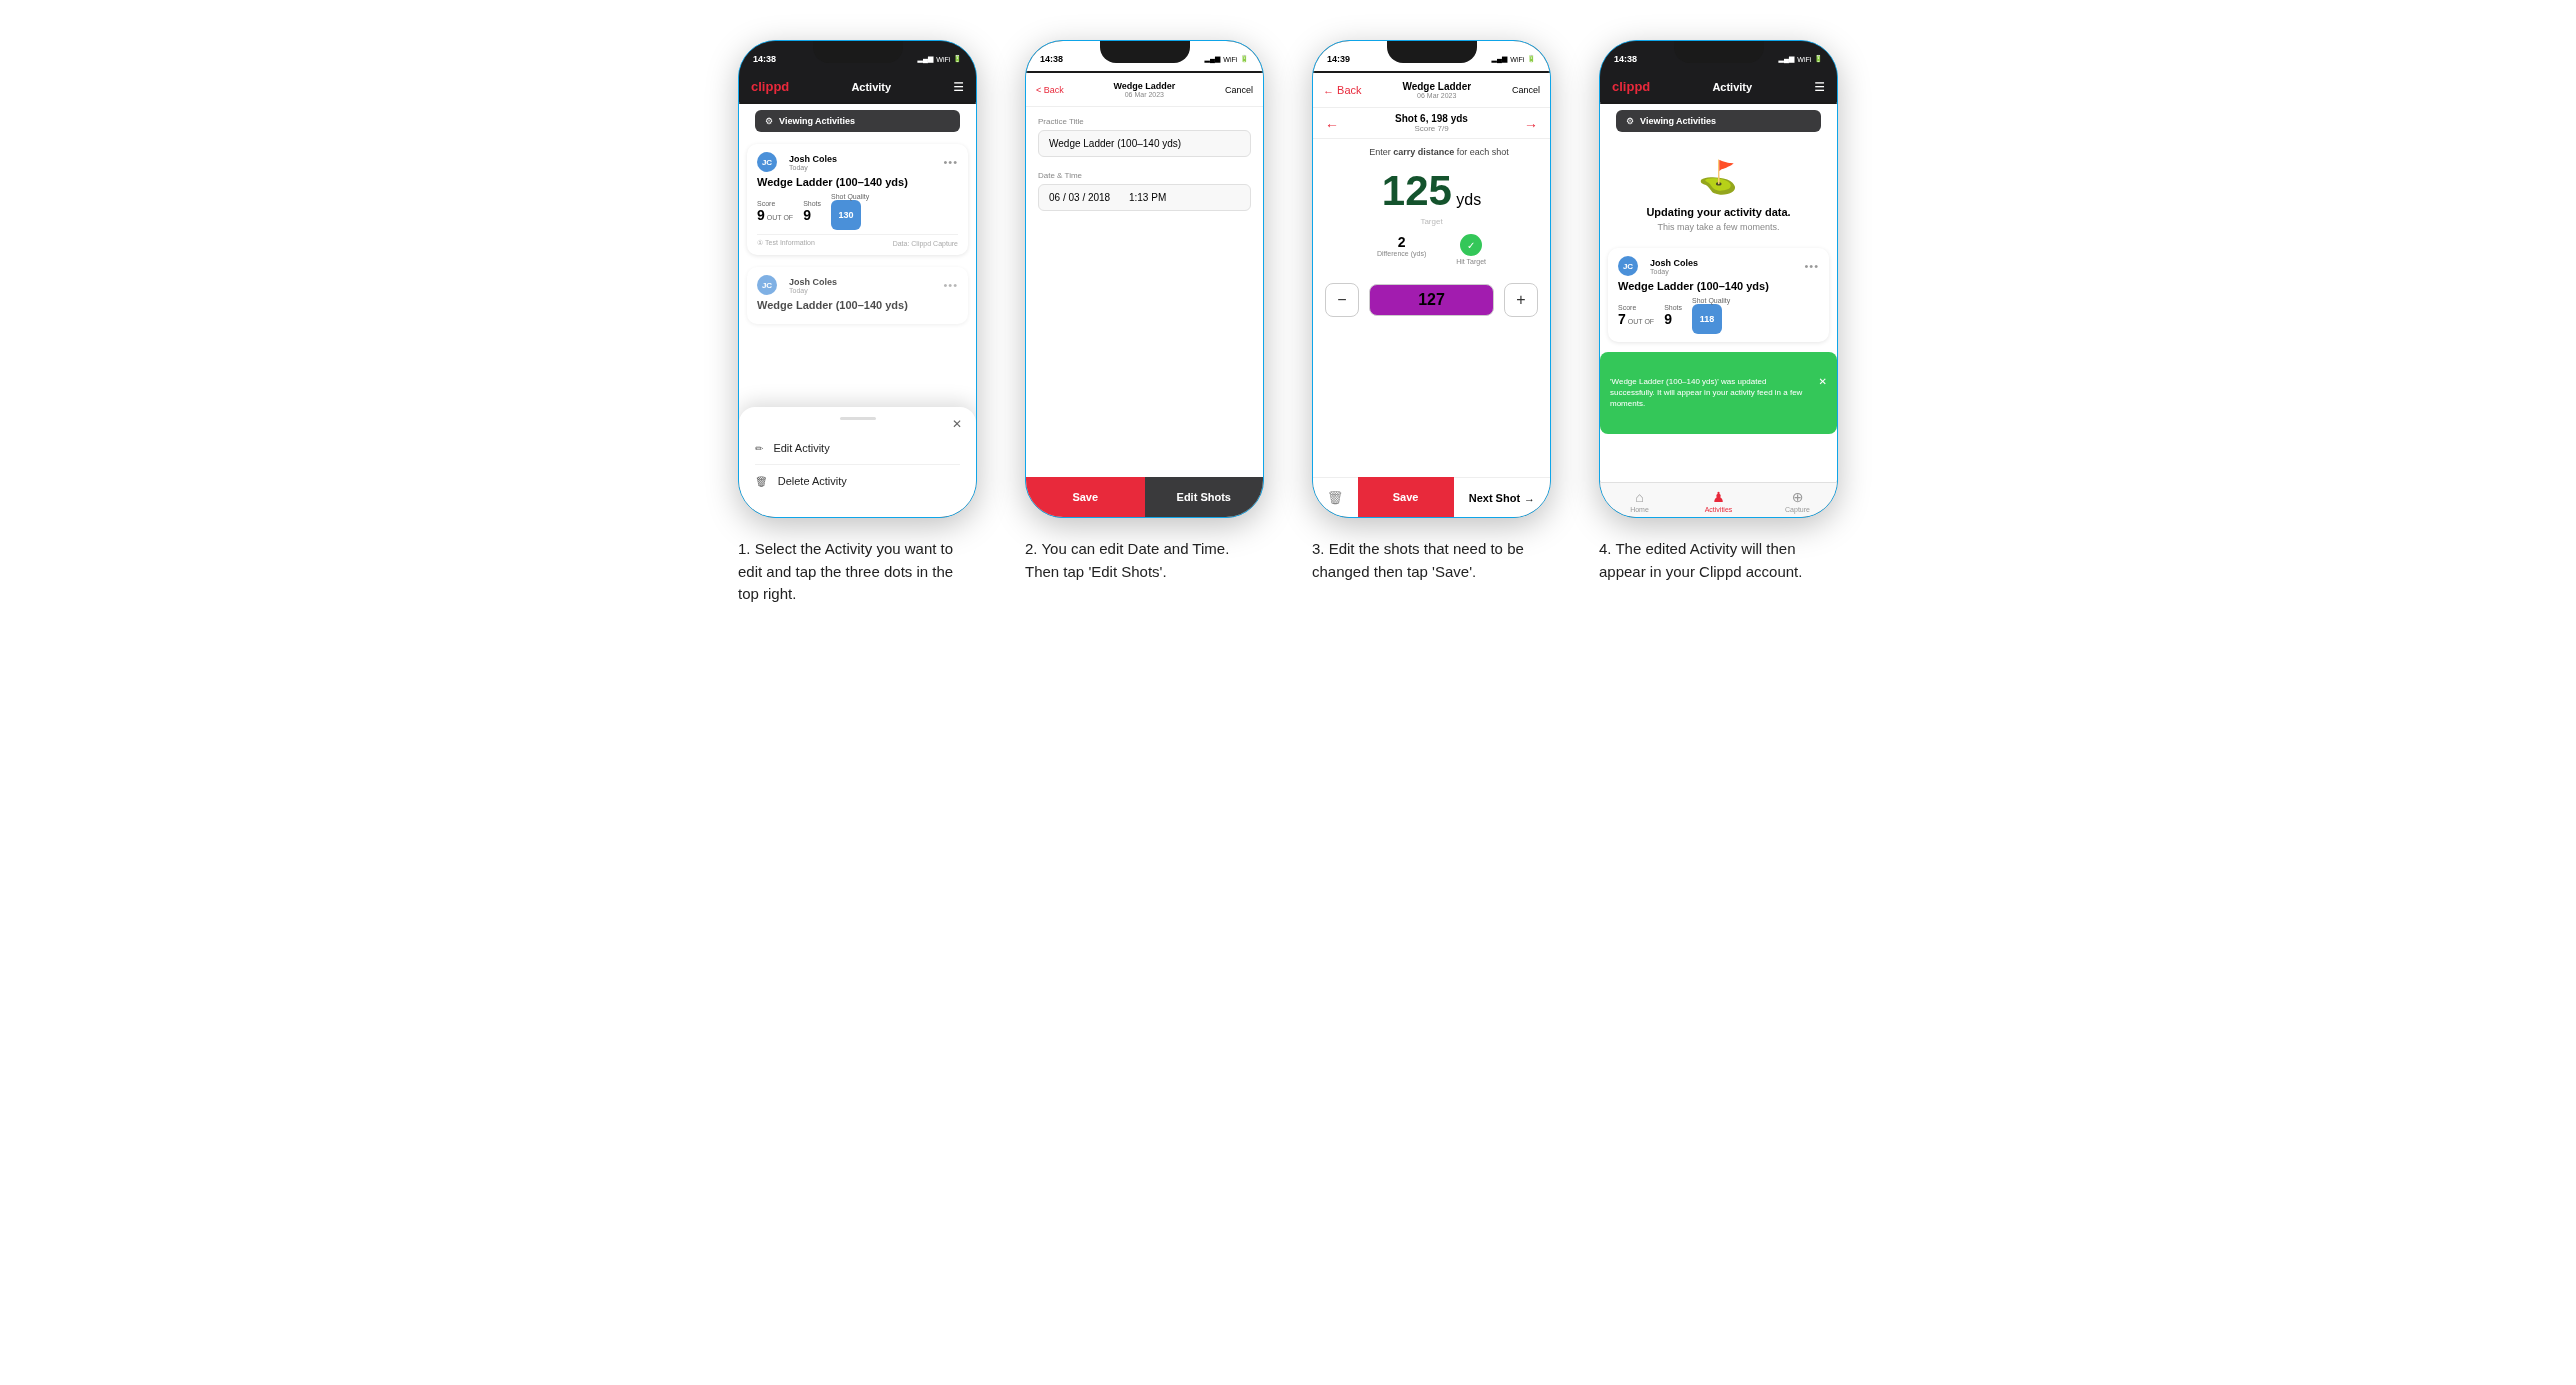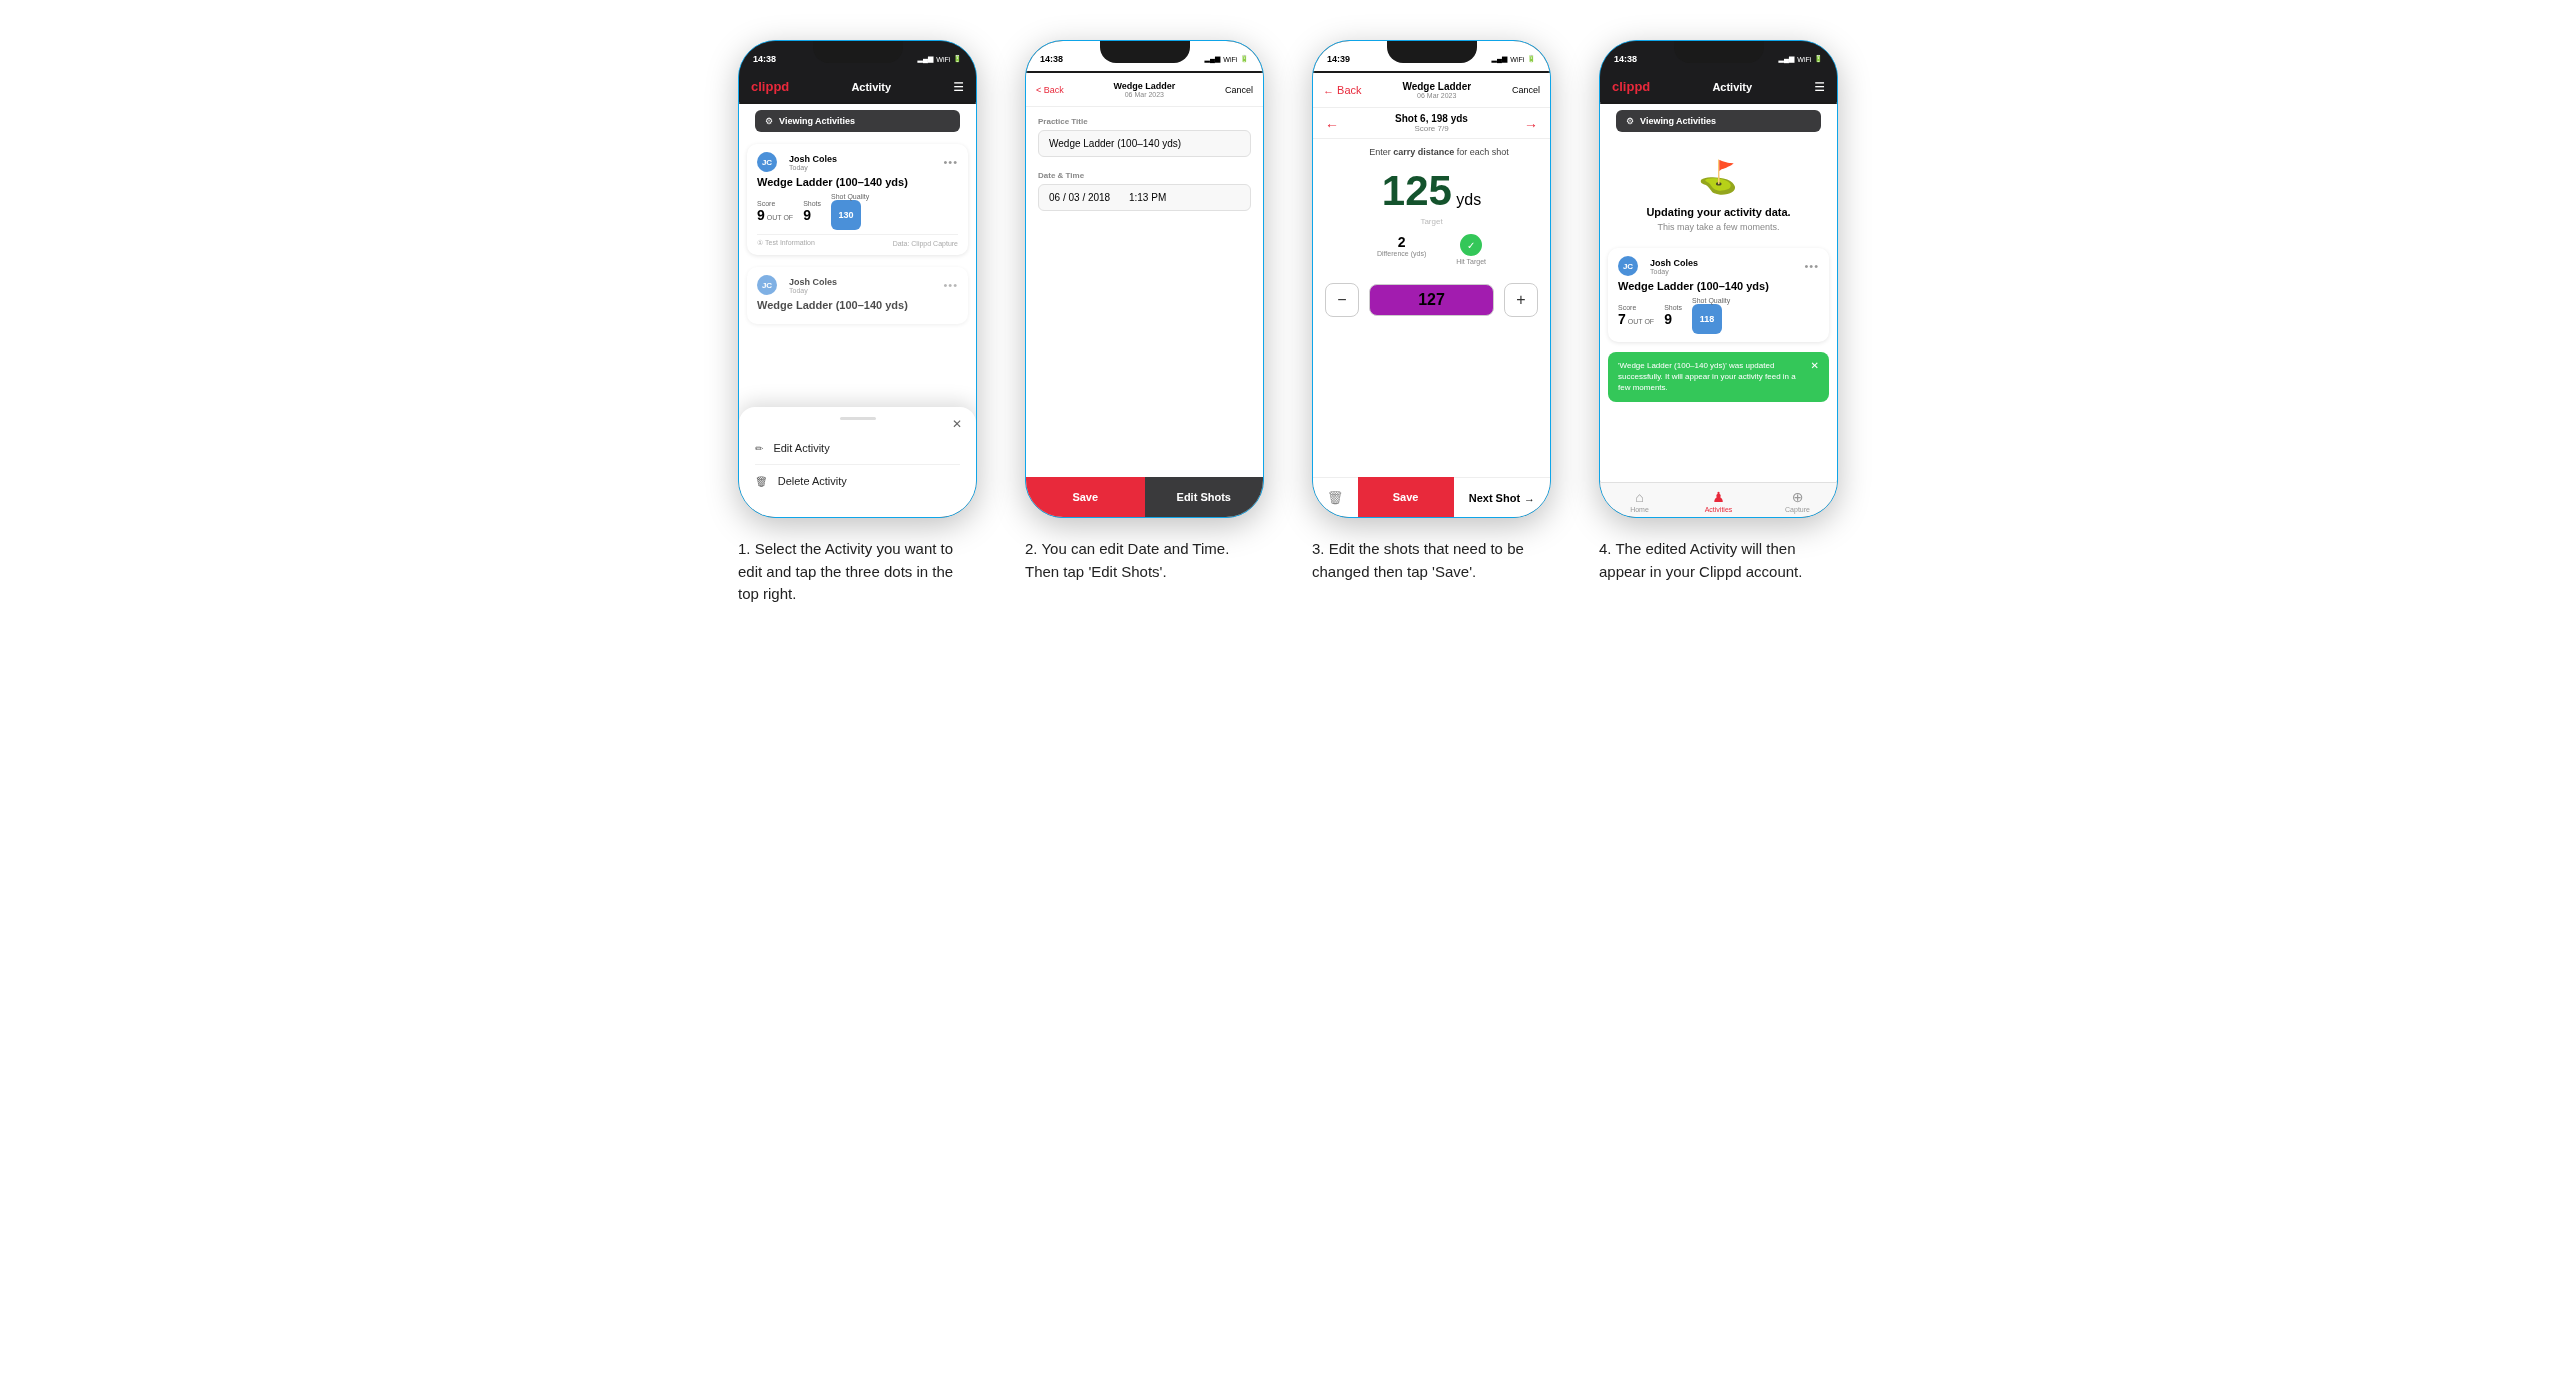--- a/index.html
+++ b/index.html
@@ -305,21 +305,20 @@
       color: #000;
     }
     .form-section {
       padding: 10px 12px;
     }
     .form-label {
       font-size: 8px;
       color: #888;
       margin-bottom: 4px;
       display: block;
-      font-weight: bold;
     }
     .form-input {
       background: #f8f8f8;
       border: 1px solid #e0e0e0;
       border-radius: 6px;
       padding: 7px 10px;
       font-size: 10px;
       color: #000;
       width: 100%;
     }
@@ -525,24 +524,24 @@
       font-weight: 700;
       color: #000;
       text-align: center;
     }
     .updating-subtitle {
       font-size: 9px;
       color: #888;
       text-align: center;
     }
     .success-toast {
-      margin: 4px 8px;
+      margin: 4px 0;
       background: #34c759;
       border-radius: 8px;
-      padding: 8px 10px;
+      padding: 24px 10px;
       display: flex;
       align-items: flex-start;
       justify-content: space-between;
       gap: 6px;
     }
     .toast-text {
       font-size: 8px;
       color: #fff;
       line-height: 1.4;
       flex: 1;

